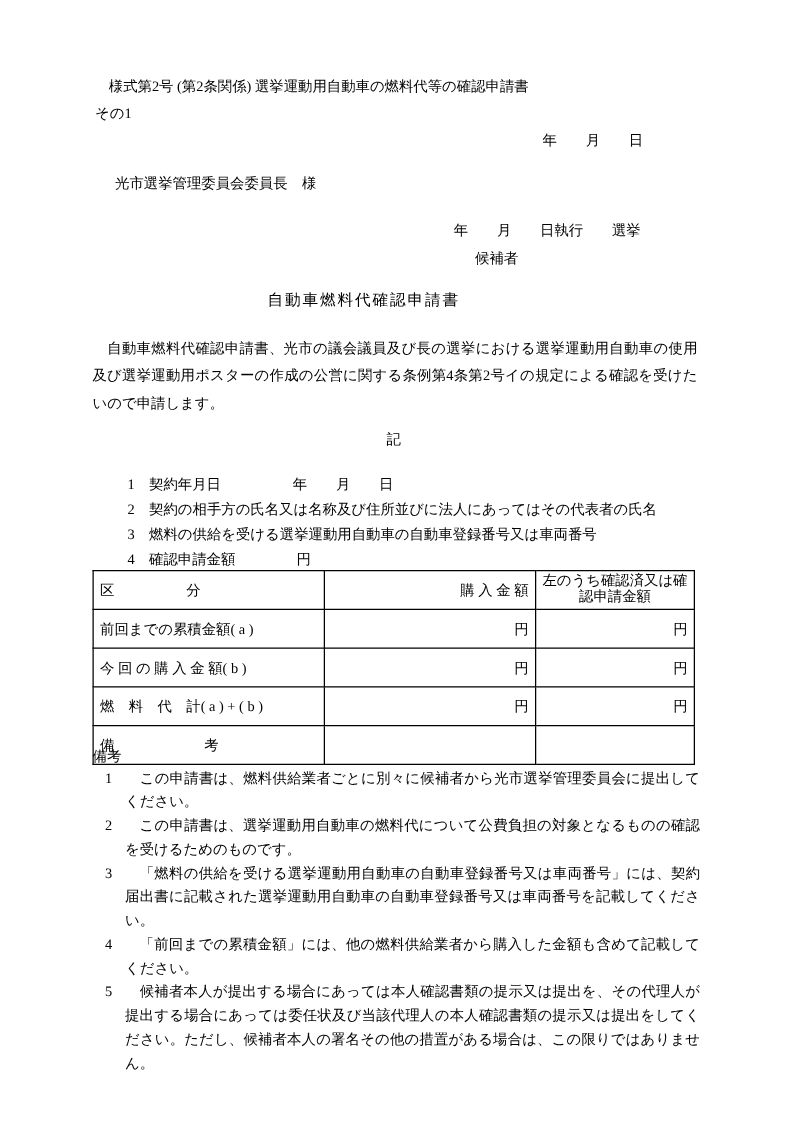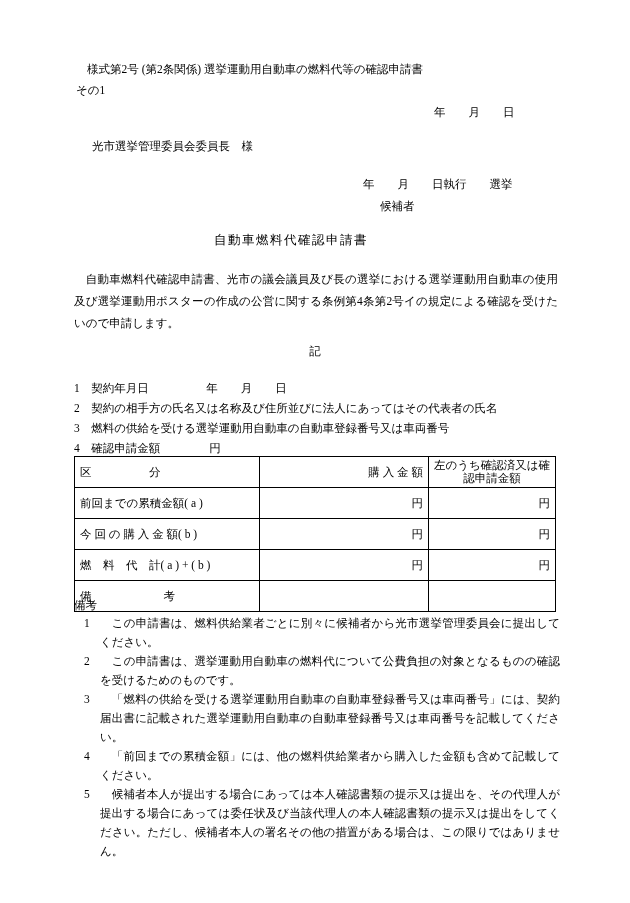--- a/index.html
+++ b/index.html
@@ -87,20 +87,21 @@
   .items {
     position: absolute;
     left: 74px;
     top: 378px;
     width: 500px;
     font-size: 11.5px;
     line-height: 20px;
   }
   .items div {
     white-space: pre;
+    margin-left: 28px;
   }
   table.amount {
     position: absolute;
     left: 74px;
     top: 456px;
     width: 482px;
     border-collapse: collapse;
     font-size: 11.5px;
   }
   table.amount td {

